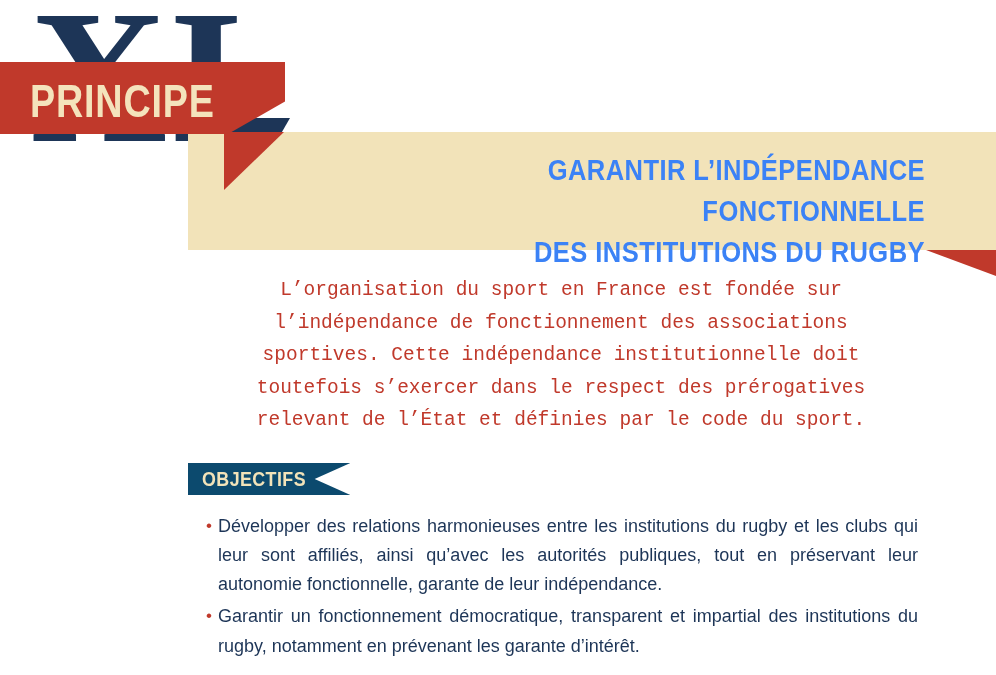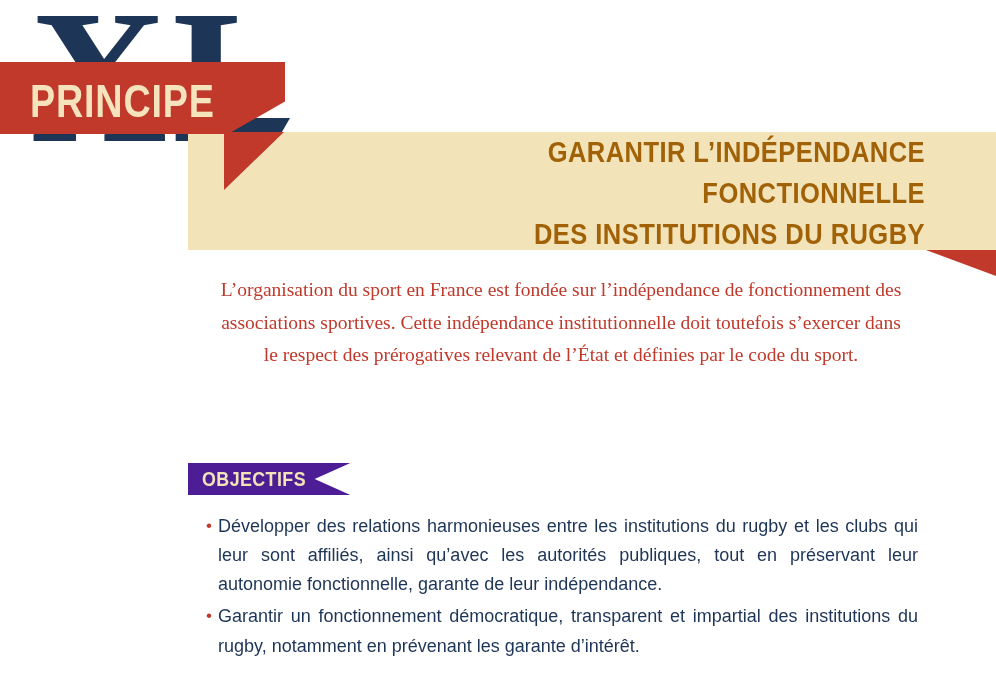--- a/index.html
+++ b/index.html
@@ -91,65 +91,65 @@
     top: 250px;
     width: 70px;
     height: 26px;
     background: #c0392b;
     z-index: 3;
     clip-path: polygon(0 0, 100% 0, 100% 100%);
   }
   .title-text {
     position: absolute;
     left: 300px;
-    top: 132px;
+    top: 150px;
     width: 625px;
     z-index: 4;
     text-align: right;
     font-family: "Liberation Sans Narrow", "Liberation Sans", sans-serif;
     font-weight: bold;
     font-size: 29px;
     line-height: 1.42;
     letter-spacing: 0.5px;
-    color: #a16207;
+    color: #3b82f6;
   }
   .title-text span {
     display: block;
     transform: scaleX(0.88);
     transform-origin: right center;
   }
 
   
   .intro {
     position: absolute;
     left: 214px;
     top: 274px;
     width: 694px;
     z-index: 4;
     color: #c0392b;
-    font-family: Liberation Serif, serif;
+    font-family: Liberation Mono, monospace;
     font-size: 19.5px;
     line-height: 1.67;
     text-align: justify;
   }
   .intro p {
     margin: 0;
   }
   .intro p:last-child {
     text-align: center;
   }
 
   
   .tag {
     position: absolute;
     left: 188px;
     top: 463px;
     height: 32px;
     z-index: 4;
-    background: #4c1d95;
+    background: #0c4a6e;
     padding: 0 26px 0 14px;
     display: flex;
     align-items: center;
     clip-path: polygon(0 0, 100% 0, 78% 50%, 100% 100%, 0 100%);
   }
   .tag-label {
     font-family: "Liberation Sans Narrow", "Liberation Sans", sans-serif;
     font-weight: bold;
     font-size: 21px;
     letter-spacing: 0.5px;

